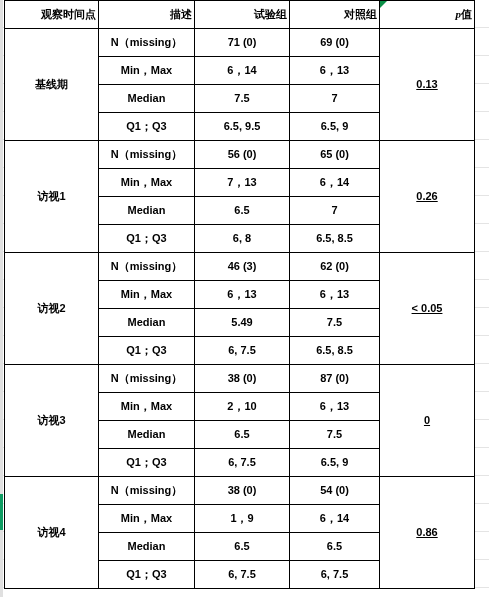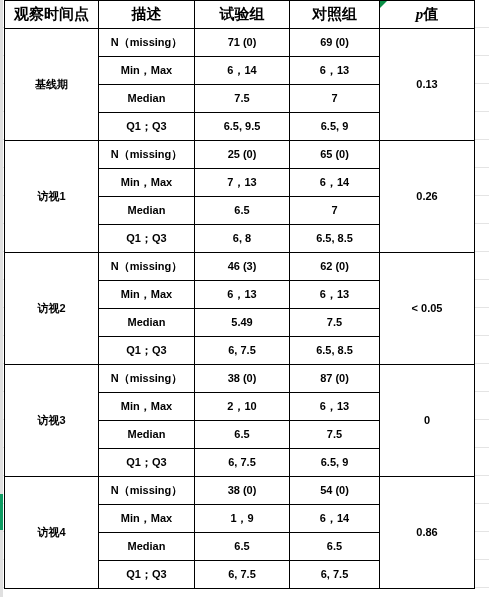--- a/index.html
+++ b/index.html
@@ -75,37 +75,39 @@
     font-size: 11px;
     font-weight: bold;
     color: #000000;
     padding: 0 2px;
     background: #ffffff;
     line-height: 1.1;
   }
 
   table.stat-table th {
     font-weight: bold;
-    font-size: 15px;
+    font-size: 11px;
+    text-align: right;
   }
 
   col.c-time  { width: 94px; }
   col.c-desc  { width: 96px; }
   col.c-exp   { width: 95px; }
   col.c-ctl   { width: 90px; }
   col.c-pval  { width: 95px; }
 
   td.group-label {
     font-size: 11px;
     font-weight: bold;
     margin-top: 43px;
   }
   td.p-value {
     font-size: 11px;
     font-weight: bold;
+    text-decoration: underline;
   }
 
   
   th.p-header {
     position: relative;
   }
   .comment-marker {
     position: absolute;
     top: 0;
     left: 0;
@@ -170,21 +172,21 @@
       </tr>
       <tr>
         <td>Q1；Q3</td>
         <td>6.5, 9.5</td>
         <td>6.5, 9</td>
       </tr>
 
       <tr>
         <td class="group-label" rowspan="4">访视1</td>
         <td>N（missing）</td>
-        <td>25 (0)</td>
+        <td>56 (0)</td>
         <td>65 (0)</td>
         <td class="p-value" rowspan="4">0.26</td>
       </tr>
       <tr>
         <td>Min，Max</td>
         <td>7，13</td>
         <td>6，14</td>
       </tr>
       <tr>
         <td>Median</td>

